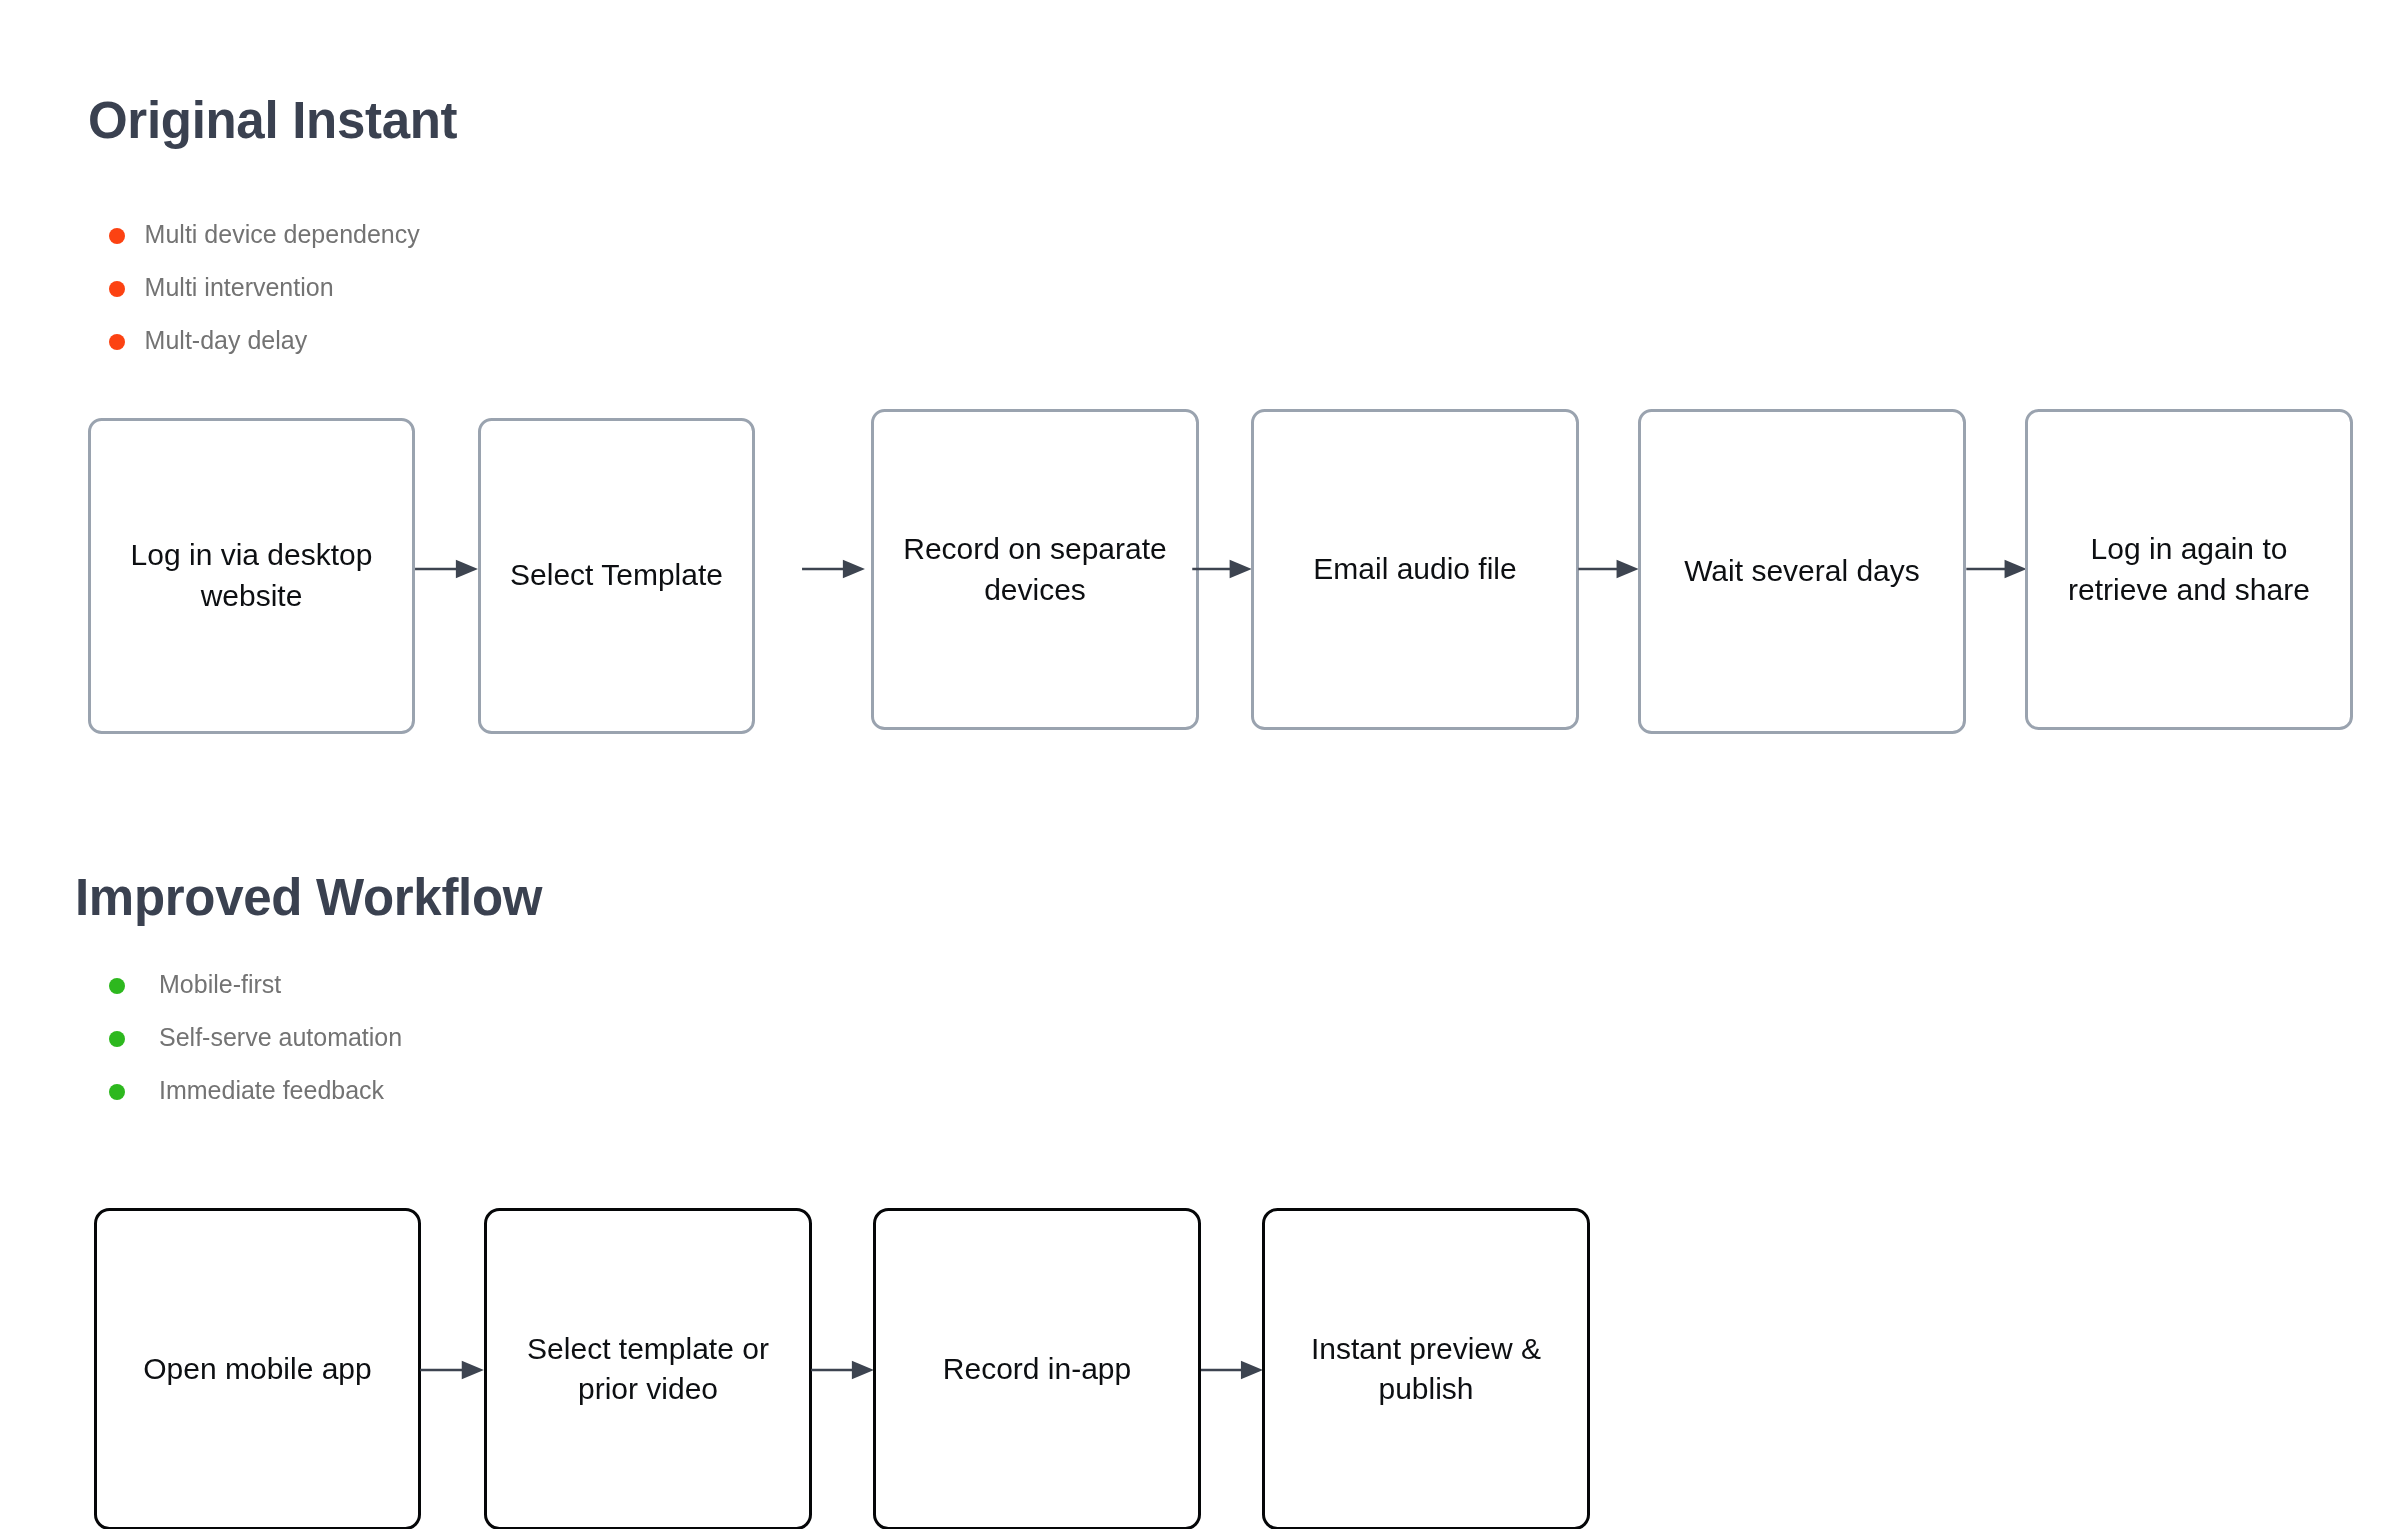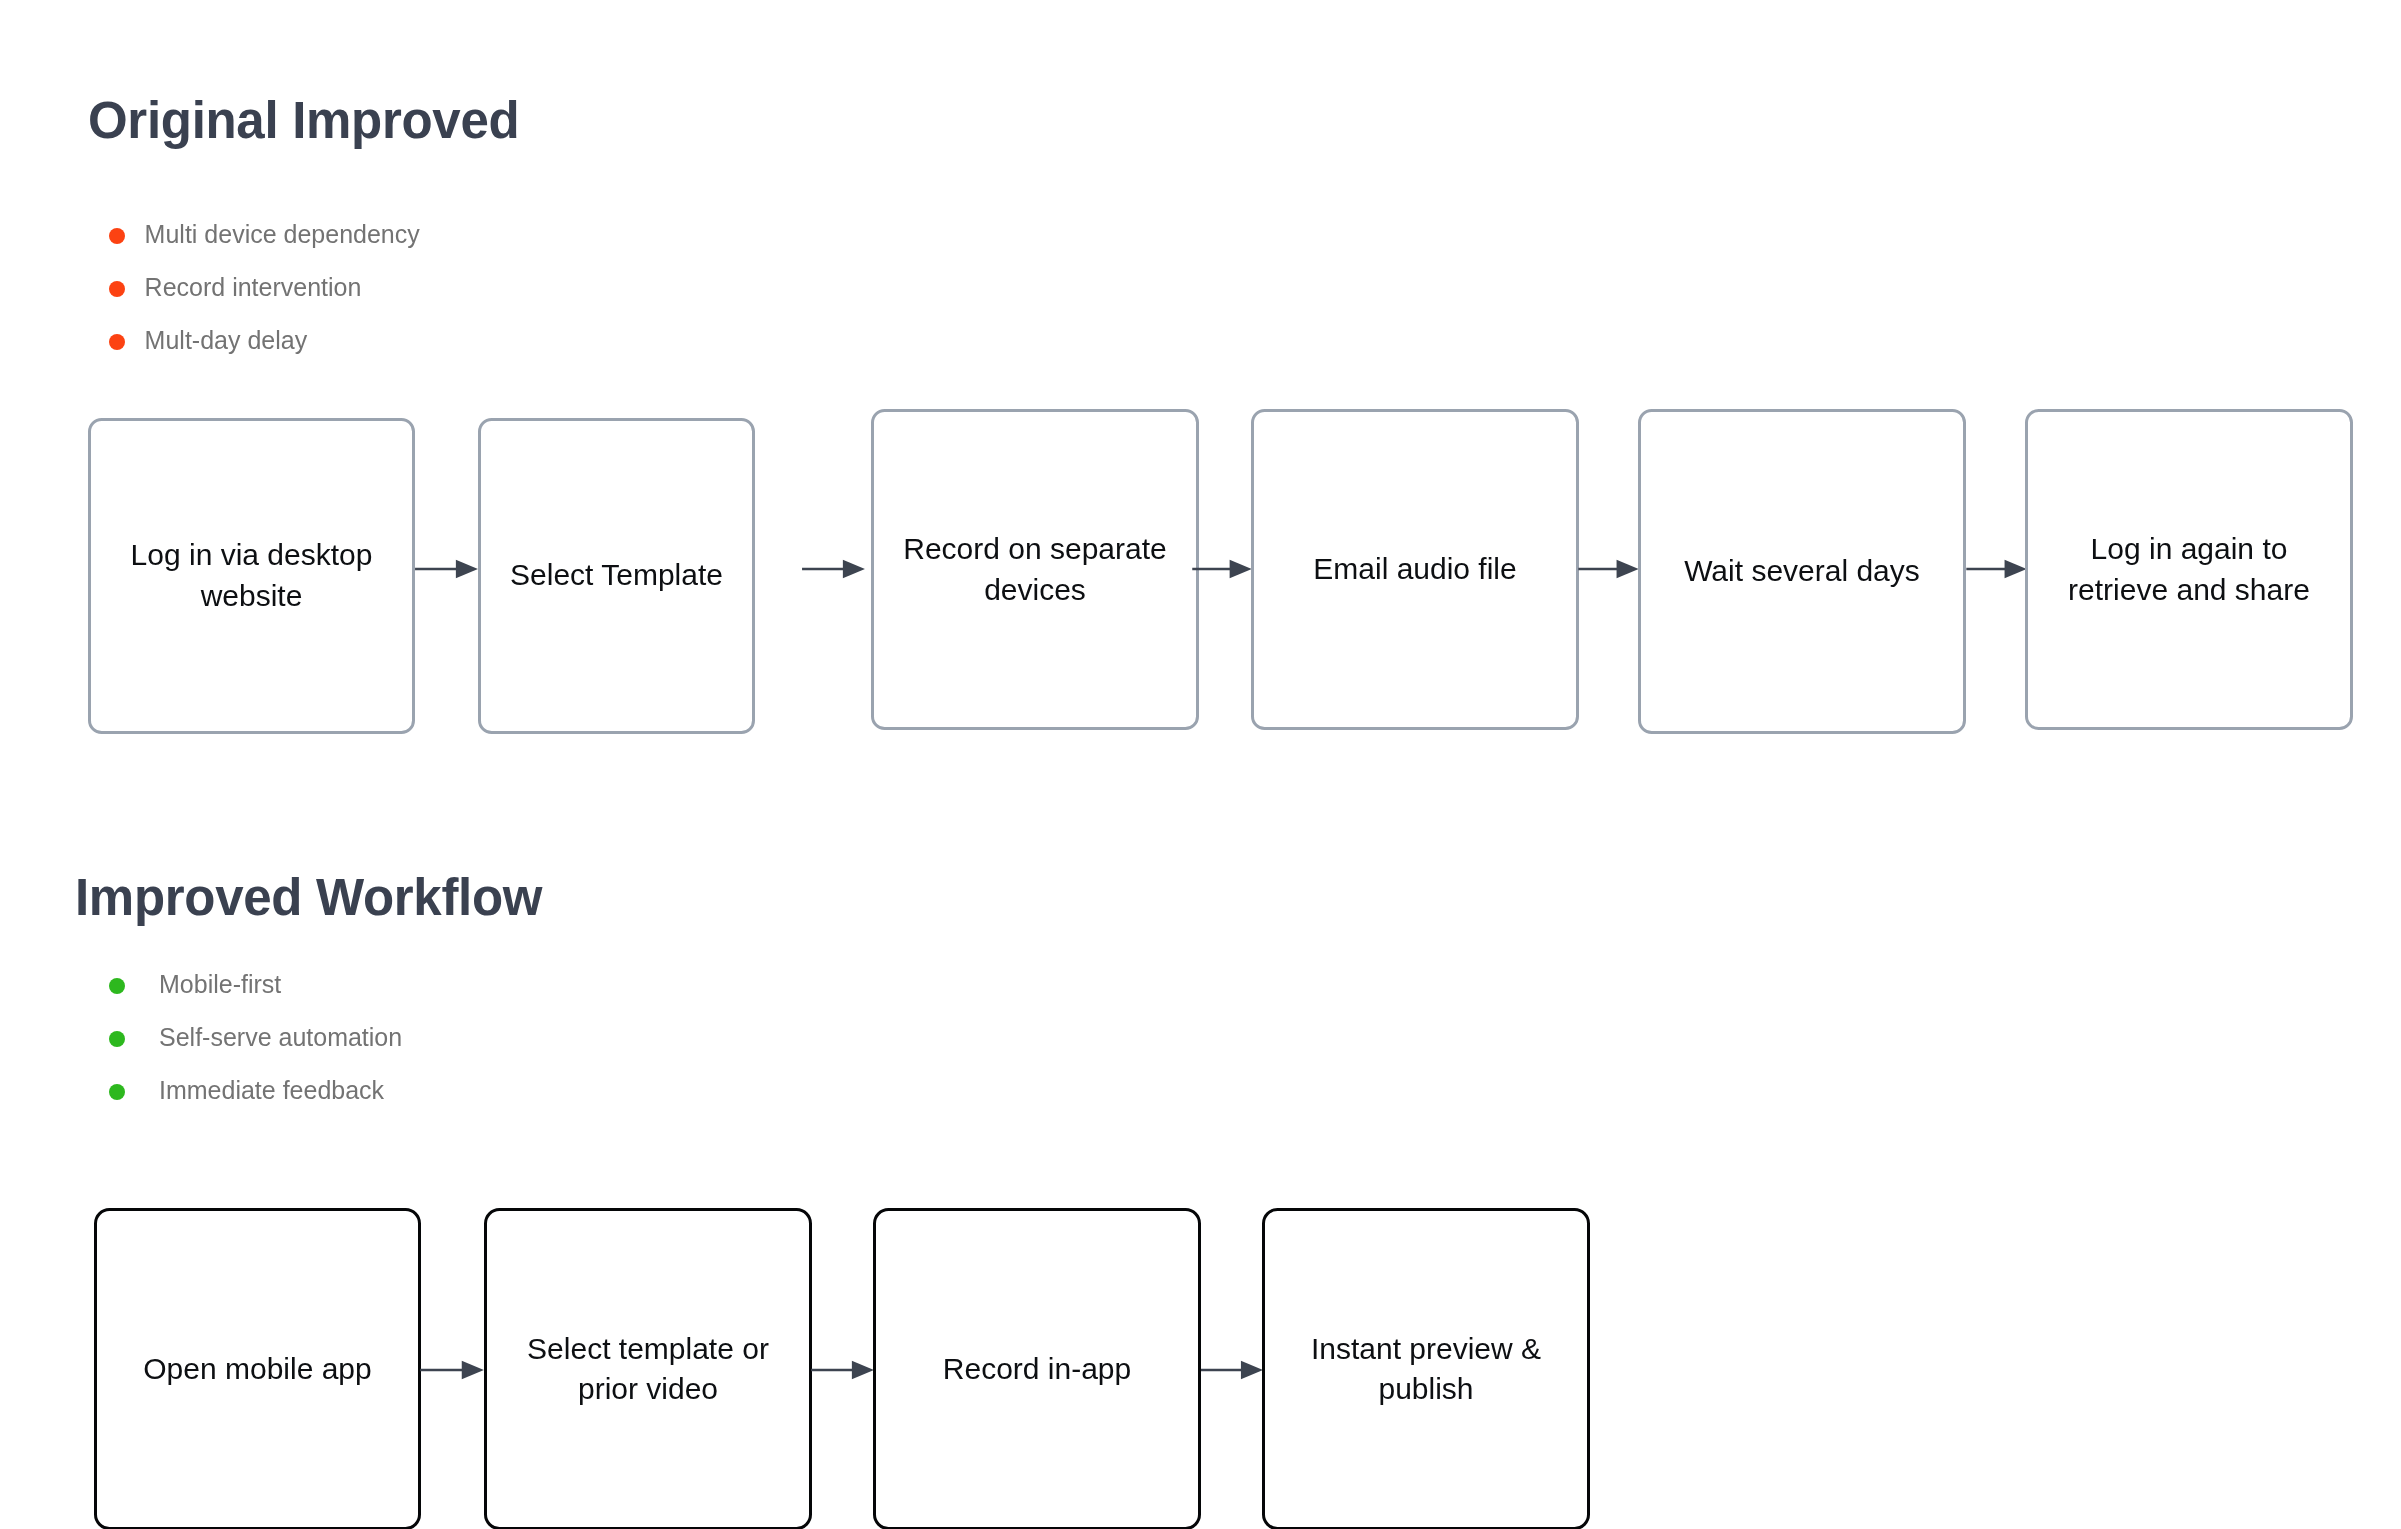--- a/index.html
+++ b/index.html
@@ -125,30 +125,30 @@
 
   #b1 { left: 420px;  top: 145px; width: 64px; }
   #b2 { left: 811px;  top: 145px; width: 63px; }
   #b3 { left: 1201px; top: 145px; width: 62px; }
 </style>
 </head>
 <body>
 
 <div class="page">
 
-  <h1 class="section-title" id="title-original">Original Improved</h1>
+  <h1 class="section-title" id="title-original">Original Instant</h1>
 
   <ul class="bullet-list" id="bullets-original">
     <li class="bullet-item">
       <span class="bullet-dot"></span>
       <span class="bullet-text">Multi device dependency</span>
     </li>
     <li class="bullet-item">
       <span class="bullet-dot"></span>
-      <span class="bullet-text">Record intervention</span>
+      <span class="bullet-text">Multi intervention</span>
     </li>
     <li class="bullet-item">
       <span class="bullet-dot"></span>
       <span class="bullet-text">Mult-day delay</span>
     </li>
   </ul>
 
   <div class="flow-row" id="flow-original">
 
     <div class="flow-node gray" id="n1">Log in via desktop website</div>

